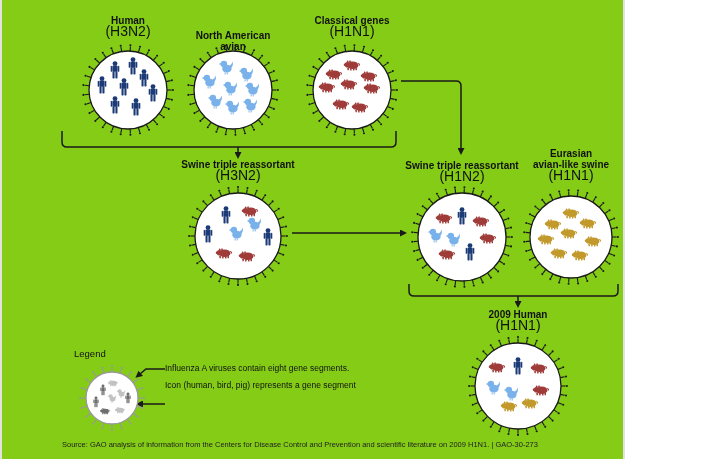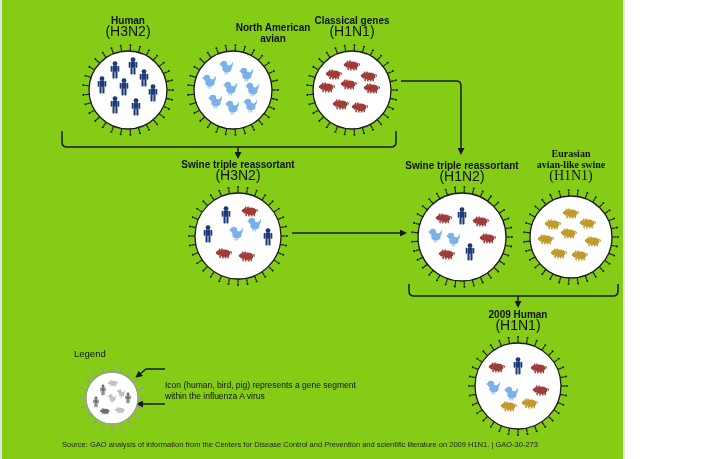--- a/index.html
+++ b/index.html
@@ -182,21 +182,21 @@
           <g fill="#1b3a76">
             <circle cx="0" cy="-6.4" r="2.4"></circle>
             <rect x="-2.7" y="-4.4" width="5.4" height="6.2" rx="1.1"></rect>
             <rect x="-4.3" y="-4.2" width="1.3" height="6" rx="0.65"></rect>
             <rect x="3" y="-4.2" width="1.3" height="6" rx="0.65"></rect>
             <rect x="-2.5" y="1.2" width="2.1" height="7.2" rx="0.6"></rect>
             <rect x="0.4" y="1.2" width="2.1" height="7.2" rx="0.6"></rect>
           </g>
         </g>
       </svg>
-      <div class="node-title" style="left: 233px; top: 22px; margin-left: 40px;">
+      <div class="node-title" style="left: 233px; top: 30px;">
         <div class="tl">North American</div>
         <div class="tl">avian</div>
       </div>
       <svg class="virus" width="96" height="96" viewBox="-48 -48 96 96" style="left:185px;top:42px">
         <g stroke="#1a1a1a" stroke-width="1.1" fill="none">
           <line x1="39.0" y1="0.0" x2="43.6" y2="0.0"></line>
           <circle cx="44.9" cy="0.0" r="1.05" fill="#1a1a1a" stroke="none"></circle>
           <line x1="38.1" y1="8.4" x2="42.6" y2="9.4"></line>
           <circle cx="43.9" cy="9.7" r="1.05" fill="#1a1a1a" stroke="none"></circle>
           <line x1="35.4" y1="16.4" x2="39.6" y2="18.3"></line>
@@ -844,21 +844,21 @@
           <g fill="#1b3a76">
             <circle cx="0" cy="-6.4" r="2.4"></circle>
             <rect x="-2.7" y="-4.4" width="5.4" height="6.2" rx="1.1"></rect>
             <rect x="-4.3" y="-4.2" width="1.3" height="6" rx="0.65"></rect>
             <rect x="3" y="-4.2" width="1.3" height="6" rx="0.65"></rect>
             <rect x="-2.5" y="1.2" width="2.1" height="7.2" rx="0.6"></rect>
             <rect x="0.4" y="1.2" width="2.1" height="7.2" rx="0.6"></rect>
           </g>
         </g>
       </svg>
-      <div class="node-title" style="left: 571px; top: 148px; font-family: Liberation Serif, serif;">
+      <div class="node-title" style="left: 571px; top: 148px;">
         <div class="tl">Eurasian</div>
         <div class="tl">avian-like swine</div>
         <div class="sub">(H1N1)</div>
       </div>
       <svg class="virus" width="100" height="100" viewBox="-50 -50 100 100" style="left:521px;top:187px">
         <g stroke="#1a1a1a" stroke-width="1.1" fill="none">
           <line x1="41.0" y1="0.0" x2="45.6" y2="0.0"></line>
           <circle cx="46.9" cy="0.0" r="1.05" fill="#1a1a1a" stroke="none"></circle>
           <line x1="40.2" y1="8.3" x2="44.7" y2="9.2"></line>
           <circle cx="45.9" cy="9.4" r="1.05" fill="#1a1a1a" stroke="none"></circle>
@@ -1342,19 +1342,19 @@
             <rect x="1" y="3.1" width="1.5" height="2.3" rx="0.5"></rect>
             <rect x="3.5" y="2.7" width="1.5" height="2.5" rx="0.5"></rect>
             <path d="M6,-1.4 Q8.2,-1.8 7.4,0.6" fill="none" stroke="#c2c2c2" stroke-width="1"></path>
           </g>
         </g>
       </svg>
     </div>
 
   <div class="legend-title">Legend</div>
   <div class="lnote" style="top:363px">
+    <div>Influenza A viruses contain eight gene segments.</div>
   </div>
   <div class="lnote" style="top:380px">
     <div>Icon (human, bird, pig) represents a gene segment</div>
-    <div>within the influenza A virus</div>
   </div>
   <div class="source">Source: GAO analysis of information from the Centers for Disease Control and Prevention and scientific literature on 2009 H1N1.  |  GAO-30-273</div>
 </div>
 
 </body></html>

